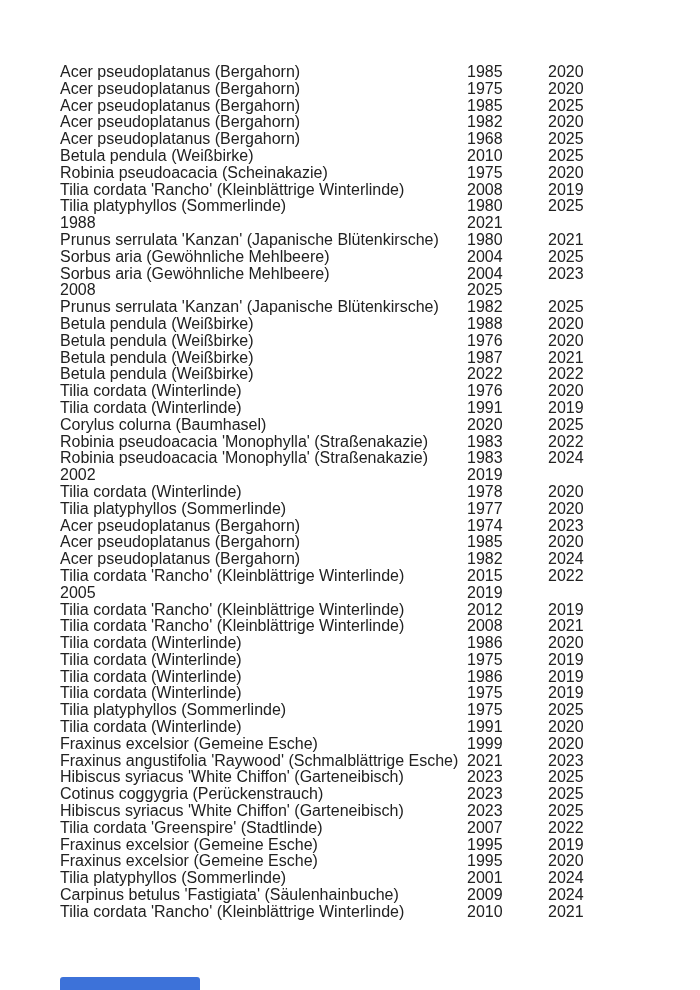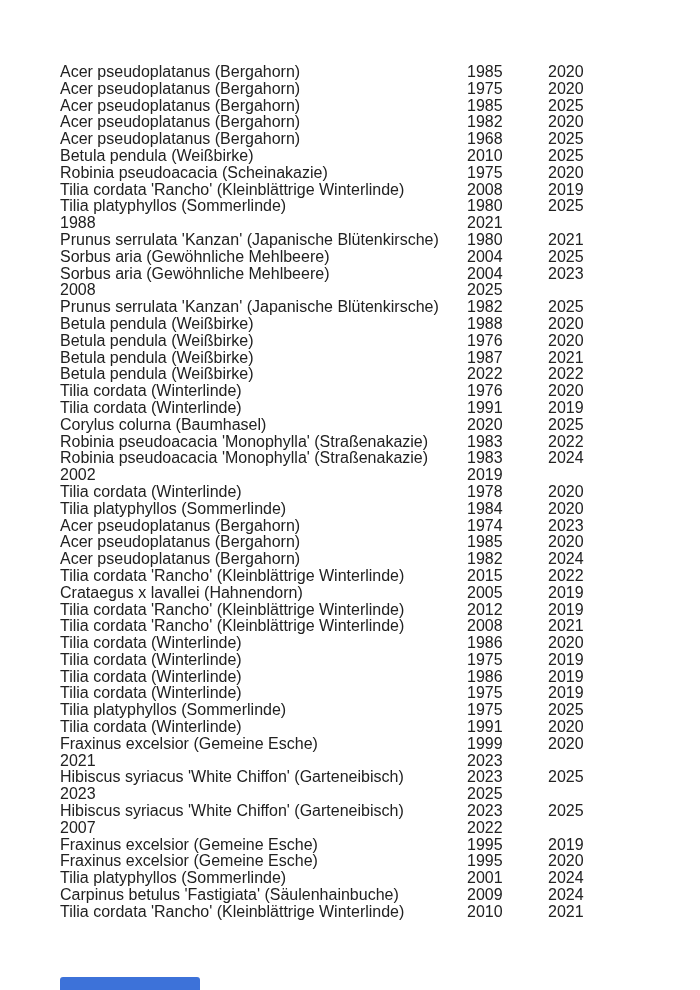--- a/index.html
+++ b/index.html
@@ -170,21 +170,21 @@
         <span class="year">2002</span>
         <span class="year">2019</span>
       </div>
       <div class="row">
         <span class="name">Tilia cordata (Winterlinde)</span>
         <span class="year">1978</span>
         <span class="year">2020</span>
       </div>
       <div class="row">
         <span class="name">Tilia platyphyllos (Sommerlinde)</span>
-        <span class="year">1984</span>
+        <span class="year">1977</span>
         <span class="year">2020</span>
       </div>
       <div class="row">
         <span class="name">Acer pseudoplatanus (Bergahorn)</span>
         <span class="year">1974</span>
         <span class="year">2023</span>
       </div>
       <div class="row">
         <span class="name">Acer pseudoplatanus (Bergahorn)</span>
         <span class="year">1985</span>
@@ -194,21 +194,20 @@
         <span class="name">Acer pseudoplatanus (Bergahorn)</span>
         <span class="year">1982</span>
         <span class="year">2024</span>
       </div>
       <div class="row">
         <span class="name">Tilia cordata 'Rancho' (Kleinblättrige Winterlinde)</span>
         <span class="year">2015</span>
         <span class="year">2022</span>
       </div>
       <div class="row">
-        <span class="name">Crataegus x lavallei (Hahnendorn)</span>
         <span class="year">2005</span>
         <span class="year">2019</span>
       </div>
       <div class="row">
         <span class="name">Tilia cordata 'Rancho' (Kleinblättrige Winterlinde)</span>
         <span class="year">2012</span>
         <span class="year">2019</span>
       </div>
       <div class="row">
         <span class="name">Tilia cordata 'Rancho' (Kleinblättrige Winterlinde)</span>
@@ -244,38 +243,41 @@
         <span class="name">Tilia cordata (Winterlinde)</span>
         <span class="year">1991</span>
         <span class="year">2020</span>
       </div>
       <div class="row">
         <span class="name">Fraxinus excelsior (Gemeine Esche)</span>
         <span class="year">1999</span>
         <span class="year">2020</span>
       </div>
       <div class="row">
+        <span class="name">Fraxinus angustifolia 'Raywood' (Schmalblättrige Esche)</span>
         <span class="year">2021</span>
         <span class="year">2023</span>
       </div>
       <div class="row">
         <span class="name">Hibiscus syriacus 'White Chiffon' (Garteneibisch)</span>
         <span class="year">2023</span>
         <span class="year">2025</span>
       </div>
       <div class="row">
+        <span class="name">Cotinus coggygria (Perückenstrauch)</span>
         <span class="year">2023</span>
         <span class="year">2025</span>
       </div>
       <div class="row">
         <span class="name">Hibiscus syriacus 'White Chiffon' (Garteneibisch)</span>
         <span class="year">2023</span>
         <span class="year">2025</span>
       </div>
       <div class="row">
+        <span class="name">Tilia cordata 'Greenspire' (Stadtlinde)</span>
         <span class="year">2007</span>
         <span class="year">2022</span>
       </div>
       <div class="row">
         <span class="name">Fraxinus excelsior (Gemeine Esche)</span>
         <span class="year">1995</span>
         <span class="year">2019</span>
       </div>
       <div class="row">
         <span class="name">Fraxinus excelsior (Gemeine Esche)</span>

